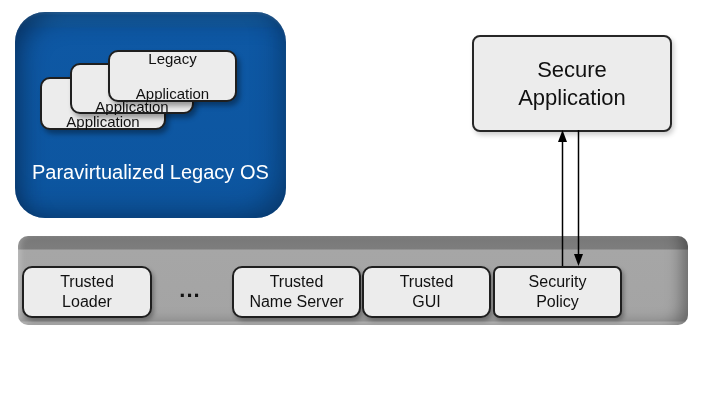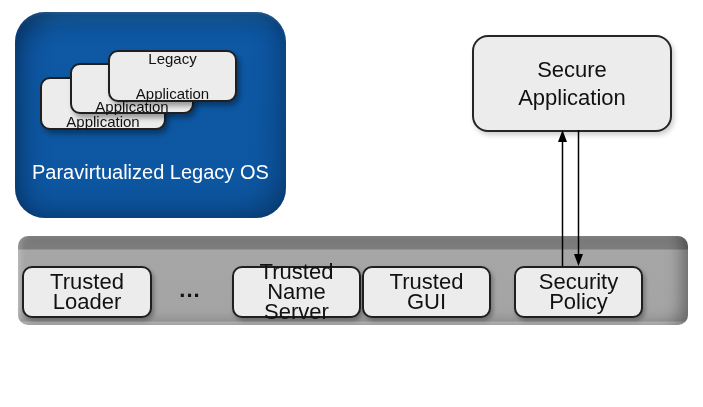--- a/index.html
+++ b/index.html
@@ -28,21 +28,21 @@
     font-size:15px;line-height:19px;text-align:center;color:#111;
     box-shadow:3px 4px 5px rgba(0,0,0,.35);
     gap:16px;
   }
   .app-back{left:25px;top:65px;width:122px;height:49px;z-index:1;}
   .app-middle{left:55px;top:51px;width:120px;height:47px;z-index:2;}
   .app-front{left:93px;top:38px;width:125px;height:48px;z-index:3;}
   
   .secure-app{
     position:absolute;left:472px;top:35px;width:196px;height:93px;
-    background:#ececec;border:2px solid #262626;border-radius:16px;
+    background:#ececec;border:2px solid #262626;border-radius:8px;
     display:flex;flex-direction:column;align-items:center;justify-content:center;
     font-size:22px;line-height:28px;text-align:center;color:#111;
     box-shadow:2px 3px 5px rgba(0,0,0,.2);
   }
   
   .bar{position:absolute;left:18px;width:670px;border-radius:10px;}
   .services-bar{
     top:236px;height:89px;
     background:linear-gradient(to bottom,#787878 0px,#7d7d7d 13px,#a6a6a6 14px,#a4a4a4 calc(100% - 4px),#c6c6c6 calc(100% - 3px));
     box-shadow:
@@ -58,27 +58,27 @@
     display:flex;align-items:flex-end;
   }
   .micro-label{
     padding:0 0 8px 10px;font-size:20px;line-height:23px;color:#111;
   }
   
   .svc-box{
     position:absolute;top:30px;height:48px;
     background:#ececec;border:2px solid #1f1f1f;border-radius:10px;
     display:flex;flex-direction:column;align-items:center;justify-content:center;
-    font-size:22px;line-height:20px;text-align:center;color:#111;
+    font-size:16px;line-height:20px;text-align:center;color:#111;
     box-shadow:2px 3px 4px rgba(0,0,0,.3);
   }
   .svc-loader{left:4px;width:126px;}
   .svc-ns{left:214px;width:125px;}
   .svc-gui{left:344px;width:125px;}
-  .svc-policy{left:496px;width:125px;}
+  .svc-policy{left:475px;width:125px;border-radius:7px;}
   .dots{
     position:absolute;left:142px;top:30px;width:60px;height:48px;
     display:flex;align-items:center;justify-content:center;
     font-size:22px;font-weight:bold;letter-spacing:1px;color:#111;
   }
   
   .arrows{position:absolute;left:0;top:0;pointer-events:none;z-index:5;}
 </style>
 </head>
 <body>

